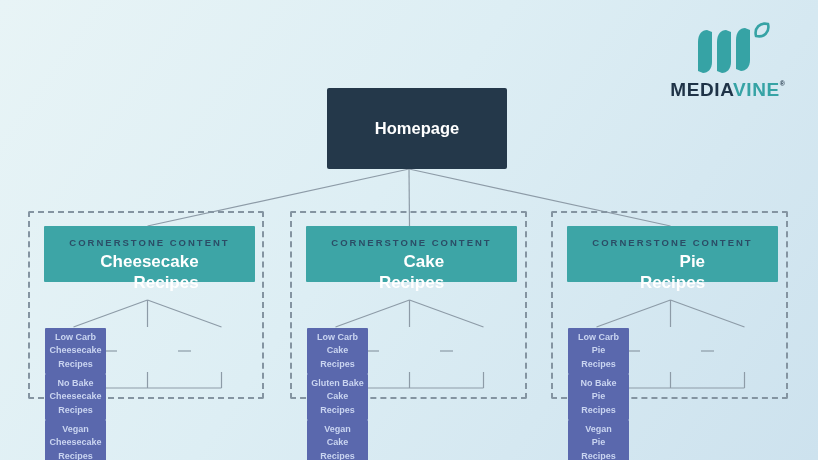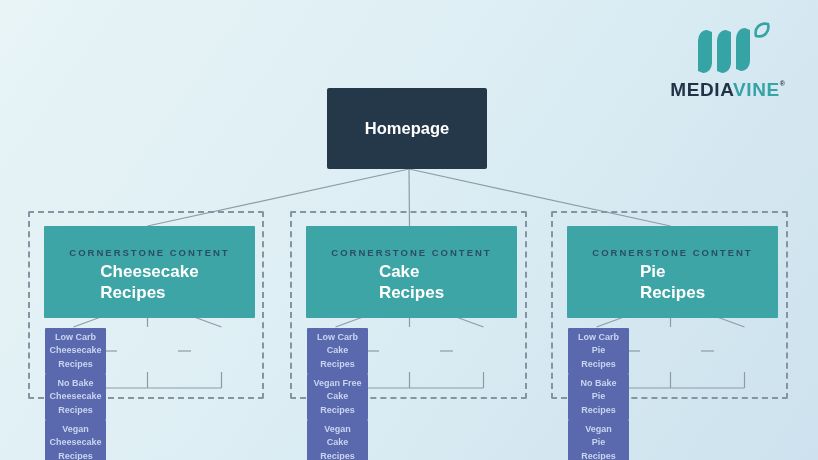--- a/index.html
+++ b/index.html
@@ -15,40 +15,40 @@
 
   
   .logo{position:absolute;top:22px;right:33px;display:flex;flex-direction:column;align-items:center;}
   .logo-mark{margin-left:14px;}
   .logo-word{margin-top:6px;font-size:19px;font-weight:800;letter-spacing:0.6px;color:#1f3347;line-height:1;}
   .logo-word .accent{color:#36a3a5;text-align:right;}
   .logo-word sup{font-size:7px;font-weight:700;color:#1f3347;vertical-align:10px;letter-spacing:0;}
 
   
   .homepage{
-    position:absolute;left:327px;top:88px;width:160px;height:81px;
+    position:absolute;left:327px;top:88px;width:180px;height:81px;
     background:#24384a;border-radius:2px;
     display:flex;align-items:center;justify-content:center;
     color:#ffffff;font-size:16.5px;font-weight:700;
   }
 
   
   .group{
     position:absolute;top:211px;height:188px;
     border:2px dashed #8494a1;border-radius:2px;box-sizing:border-box;
   }
   .g0{left:28px;width:236px;}
   .g1{left:290px;width:237px;}
   .g2{left:551px;width:237px;}
 
   .cornerstone{
-    position:absolute;left:14px;top:13px;width:211px;height:92px;
+    position:absolute;left:14px;top:13px;width:211px;height:56px;
     background:#3da5a6;border-radius:1px;
     display:flex;flex-direction:column;align-items:center;
-    padding-top:21px;box-sizing:border-box;text-align:left;
+    padding-top:11px;box-sizing:border-box;text-align:right;
   }
   .eyebrow{
     font-size:9.5px;font-weight:700;letter-spacing:2px;
     color:#2b4d66;margin-bottom:3px;white-space:nowrap;
   }
   .cs-title{
     color:#ffffff;font-size:17px;font-weight:800;line-height:1.25;
     white-space:pre-line;
   }
 
@@ -144,21 +144,21 @@
   <section class="group g1">
     <div class="cornerstone">
       <div class="eyebrow">CORNERSTONE CONTENT</div>
       <div class="cs-title">Cake
 Recipes</div>
     </div>
     <div class="subrow">
       <div class="subnode">Low Carb
 Cake
 Recipes</div>
-      <div class="subnode">Vegan Free
+      <div class="subnode">Gluten Bake
 Cake
 Recipes</div>
       <div class="subnode">Vegan
 Cake
 Recipes</div>
     </div>
   </section>
 
   <section class="group g2">
     <div class="cornerstone">

